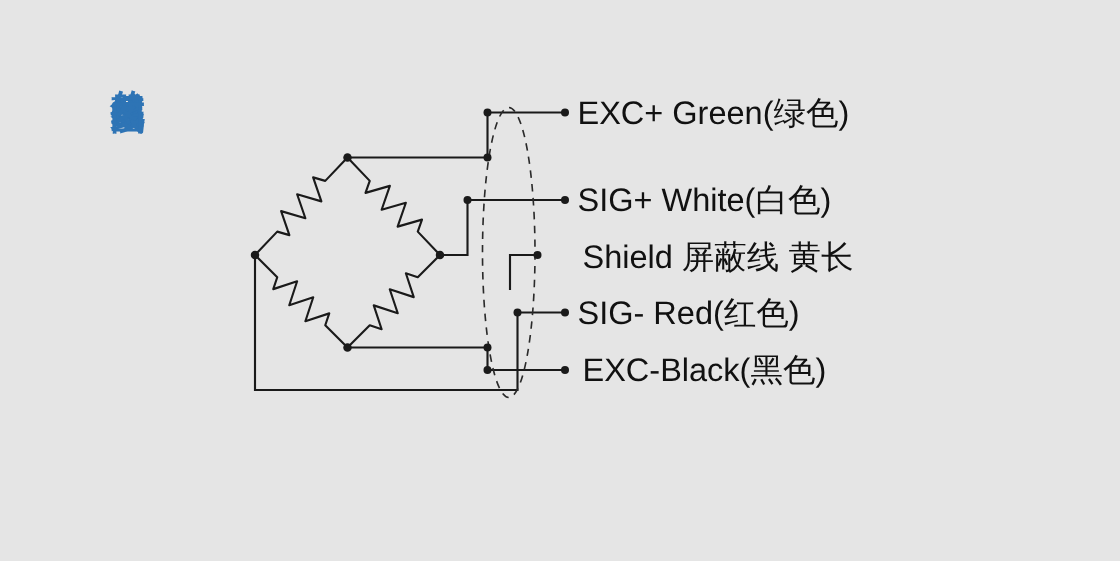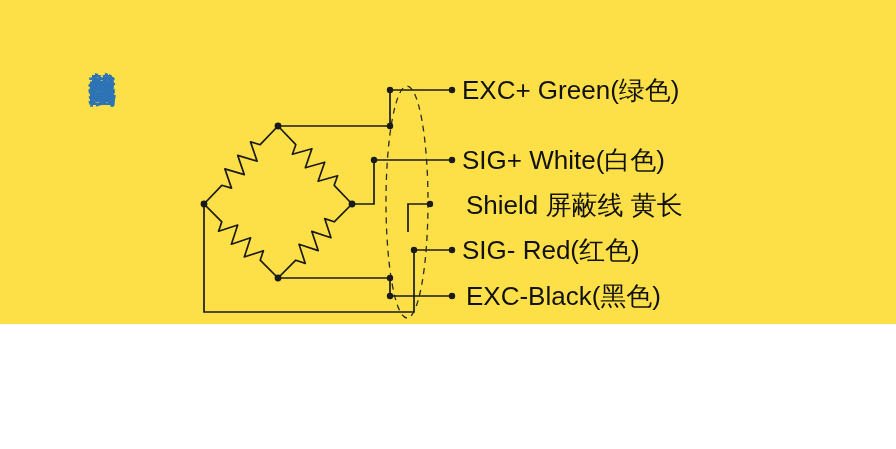--- a/index.html
+++ b/index.html
@@ -1,19 +1,19 @@
 <!DOCTYPE html>
 <html><head>
 <meta charset="utf-8">
 <style>
   html,body{margin:0;padding:0;background:#ffffff;}
   .canvas{
     position:relative;
-    width:896px;height:324px;
-    background:#fde047;
+    width:896px;height:449px;
+    background:#e5e5e5;
     overflow:hidden;
     font-family:"Liberation Sans", sans-serif;
   }
   .vtitle{
     position:absolute;
     left:84px;top:50px;
     writing-mode:vertical-rl;
     text-orientation:upright;
     font-size:27px;
     font-weight:bold;

